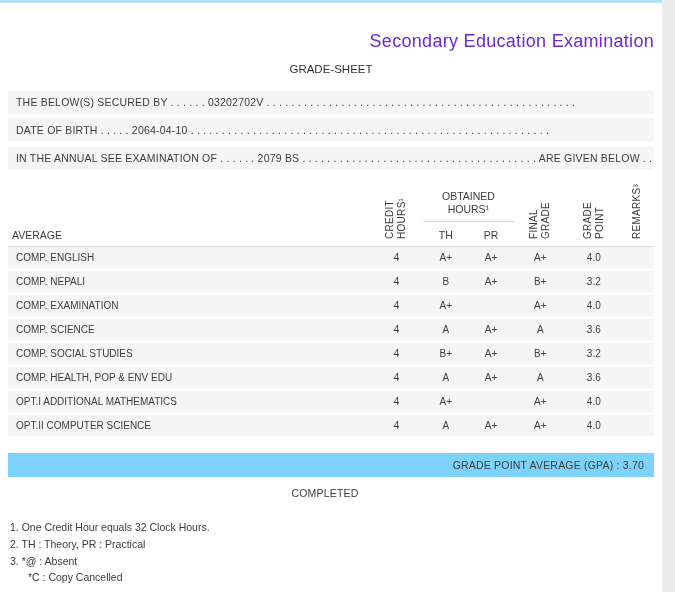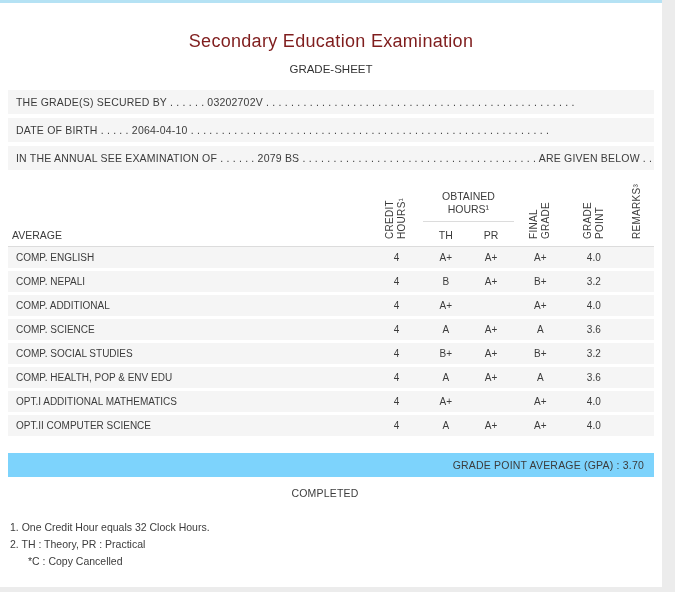--- a/index.html
+++ b/index.html
@@ -11,22 +11,22 @@
     color: #3c3c3c;
   }
   .sheet {
     width: 662px;
     min-height: 585px;
     background: #ffffff;
     border-top: 3px solid #b5e2f4;
     padding: 6px 8px 18px 8px;
   }
   .title {
-    color: #7f1d1d;
-    text-align: center;
+    color: #6d28d9;
+    text-align: right;
     font-size: 18px;
     font-weight: 400;
     letter-spacing: 0.3px;
     margin-top: 22px;
   }
   .subtitle {
     text-align: center;
     font-weight: normal;
     font-size: 11.5px;
     color: #333;
@@ -116,21 +116,21 @@
   .fn.indent { padding-left: 20px; }
 </style>
 </head>
 <body>
 
 <div class="sheet">
 
   <div class="title">Secondary Education Examination</div>
   <div class="subtitle">GRADE-SHEET</div>
 
-  <div class="info-line">THE GRADE(S) SECURED BY . . . . . . 03202702V . . . . . . . . . . . . . . . . . . . . . . . . . . . . . . . . . . . . . . . . . . . . . . . . . .</div>
+  <div class="info-line">THE BELOW(S) SECURED BY . . . . . . 03202702V . . . . . . . . . . . . . . . . . . . . . . . . . . . . . . . . . . . . . . . . . . . . . . . . . .</div>
   <div class="info-line">DATE OF BIRTH . . . . . 2064-04-10 . . . . . . . . . . . . . . . . . . . . . . . . . . . . . . . . . . . . . . . . . . . . . . . . . . . . . . . . . .</div>
   <div class="info-line">IN THE ANNUAL SEE EXAMINATION OF . . . . . . 2079 BS . . . . . . . . . . . . . . . . . . . . . . . . . . . . . . . . . . . . . . ARE GIVEN BELOW . . .</div>
 
   <table class="grades">
     <thead>
       <tr>
         <th class="subjects-h" rowspan="2">AVERAGE</th>
         <th class="vert-h" rowspan="2"><span class="vtext">CREDIT HOURS¹</span></th>
         <th class="obtained-h" colspan="2">OBTAINED HOURS¹</th>
         <th class="vert-h" rowspan="2"><span class="vtext">FINAL GRADE</span></th>
@@ -155,21 +155,21 @@
       <tr>
         <td class="subject">COMP. NEPALI</td>
         <td>4</td>
         <td>B</td>
         <td>A+</td>
         <td>B+</td>
         <td>3.2</td>
         <td></td>
       </tr>
       <tr>
-        <td class="subject">COMP. ADDITIONAL</td>
+        <td class="subject">COMP. EXAMINATION</td>
         <td>4</td>
         <td>A+</td>
         <td></td>
         <td>A+</td>
         <td>4.0</td>
         <td></td>
       </tr>
       <tr>
         <td class="subject">COMP. SCIENCE</td>
         <td>4</td>
@@ -217,17 +217,18 @@
       </tr>
     </tbody>
   </table>
 
   <div class="gpa-band">GRADE POINT AVERAGE (GPA) : 3.70</div>
   <div class="completed-line">COMPLETED</div>
 
   <div class="footnotes">
     <div class="fn">1. One Credit Hour equals 32 Clock Hours.</div>
     <div class="fn">2. TH : Theory, PR : Practical</div>
+    <div class="fn">3. *@ : Absent</div>
     <div class="fn indent">*C : Copy Cancelled</div>
 
   </div>
 
 </div>
 
 </body></html>

